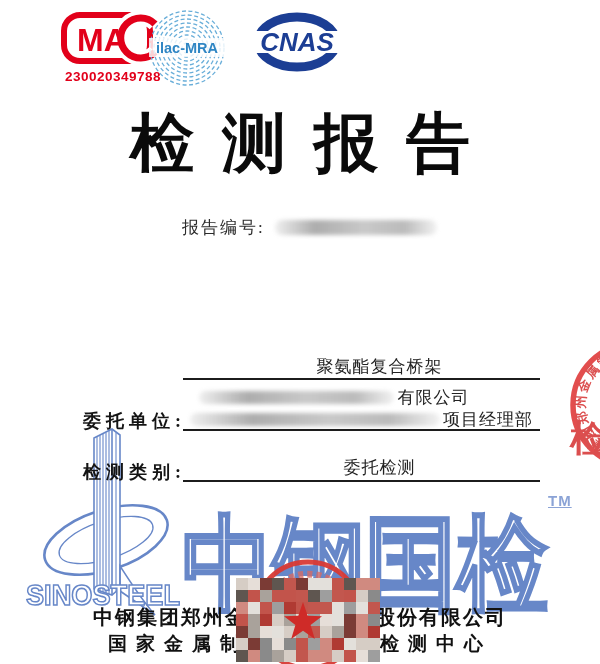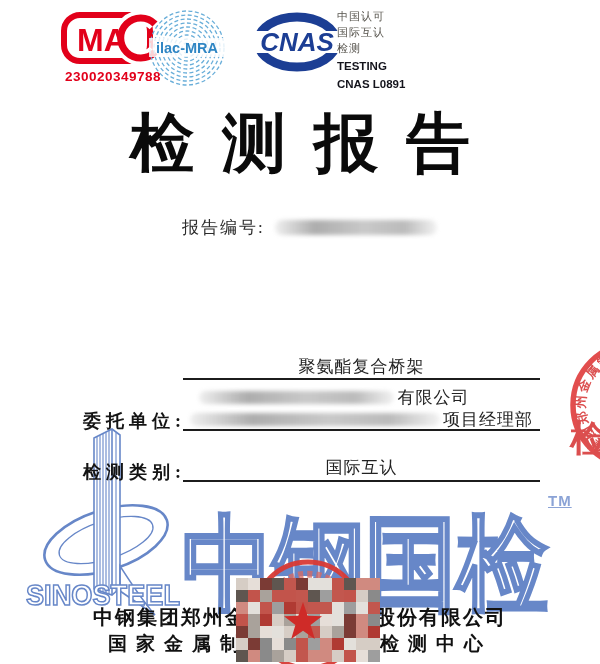--- a/index.html
+++ b/index.html
@@ -24,21 +24,21 @@
     font-size:64px; font-weight:bold; letter-spacing:28px; padding-left:28px; color:#0a0a0a; }
   
   .report-no { position:absolute; left:182px; top:216px; font-size:17px; color:#2b2b2b; letter-spacing:2px; }
   .redact { display:inline-block; vertical-align:-2px; border-radius:7px;
     background:linear-gradient(90deg, rgba(125,125,125,.12), rgba(105,105,105,.55) 25%, rgba(135,135,135,.45) 55%, rgba(120,120,120,.5) 80%, rgba(150,150,150,.12));
     filter:blur(2.3px); }
   .redact.rn { width:162px; height:15px; margin-left:10px; }
   
   .f-label { position:absolute; left:83px; font-size:18px; font-weight:bold; letter-spacing:5px; color:#141414; }
   .f-line { position:absolute; left:183px; width:357px; border-bottom:2px solid #1c1c1c; }
-  .f-value { position:absolute; left:183px; width:357px; text-align:center; font-size:17px; color:#222; letter-spacing:1px; }
+  .f-value { position:absolute; left:201px; width:357px; text-align:center; font-size:17px; color:#222; letter-spacing:1px; }
   .f-flex { position:absolute; left:183px; width:357px; display:flex; justify-content:center; align-items:center; font-size:17px; color:#222; letter-spacing:1px; }
   .redact.c1 { width:195px; height:13px; margin-right:4px; }
   .redact.c2 { width:250px; height:13px; margin-right:3px; }
   
   .wm { position:absolute; z-index:2; }
   .tm-mark { position:absolute; left:548px; top:492px; z-index:2; color:#8ba3d6;
     font-family:"Liberation Sans",sans-serif; font-weight:bold; font-size:15px; letter-spacing:1px;text-decoration:underline; }
   
   .seal { position:absolute; z-index:3; }
   
@@ -86,27 +86,20 @@
   </div>
 
   <div class="cnas-wrap">
     <svg width="88" height="62" viewBox="0 0 88 62">
       <ellipse cx="44" cy="30" rx="39" ry="25" fill="none" stroke="#1c3e94" stroke-width="9"></ellipse>
       <rect x="0" y="19" width="88" height="22" fill="#ffffff"></rect>
       <text x="44" y="39" text-anchor="middle" font-family="Liberation Sans, sans-serif" font-size="26" font-weight="bold" font-style="italic" fill="#1c3e94">CNAS</text>
     </svg>
   </div>
 
-  <div class="accr">
-    <div class="cn-line">中国认可</div>
-    <div class="cn-line">国际互认</div>
-    <div class="cn-line">检测</div>
-    <div class="en-line">TESTING</div>
-    <div class="en-line">CNAS L0891</div>
-  </div>
 
   <div class="title">检测报告</div>
 
   <div class="report-no">
     <span>报告编号:</span><span class="redact rn"></span>
   </div>
 
   <svg class="wm" style="left:28px; top:418px;" width="160" height="200" viewBox="0 0 160 200">
     <g transform="rotate(-18 78 122)" fill="none" stroke="#6787c8">
       <ellipse cx="78" cy="122" rx="64" ry="30" stroke-width="2.6"></ellipse>
@@ -162,21 +155,21 @@
       <span>有限公司</span>
   </div>
   <div class="f-label" style="top:409px;">委托单位:</div>
   <div class="f-flex" style="top:408px;align-items:center;">
     <span class="redact c2"></span>
       <span>项目经理部</span>
   </div>
   <div class="f-line" style="top:429px;"></div>
 
   <div class="f-label" style="top:460px; z-index:4;">检测类别:</div>
-  <div class="f-value" style="top:456px;">国际互认</div>
+  <div class="f-value" style="top:456px;">委托检测</div>
   <div class="f-line" style="top:480px;"></div>
 
   <div class="footer-line footer-1">
     <span>中钢集团郑州金</span>
       <span class="gap1"></span>
       <span>股份有限公司</span>
   </div>
   <div class="footer-line footer-2">
     <span>国家金属制</span>
       <span class="gap2"></span>

